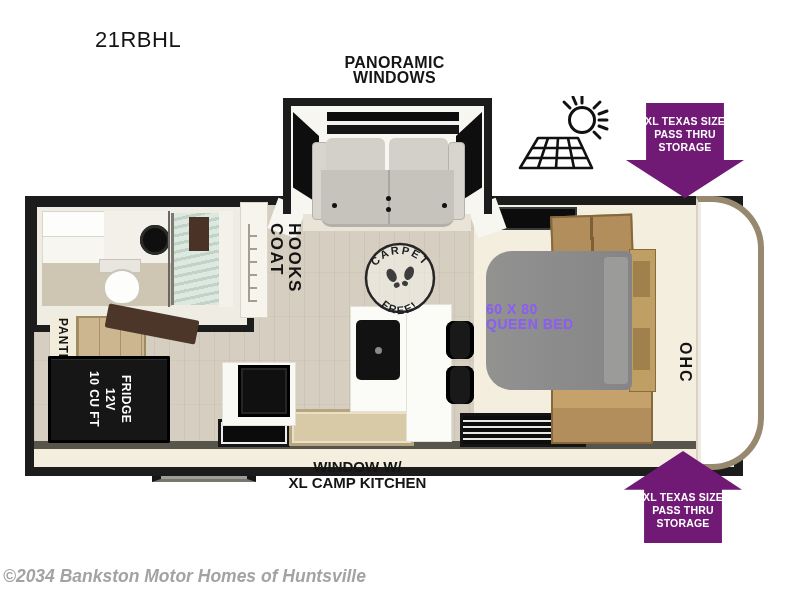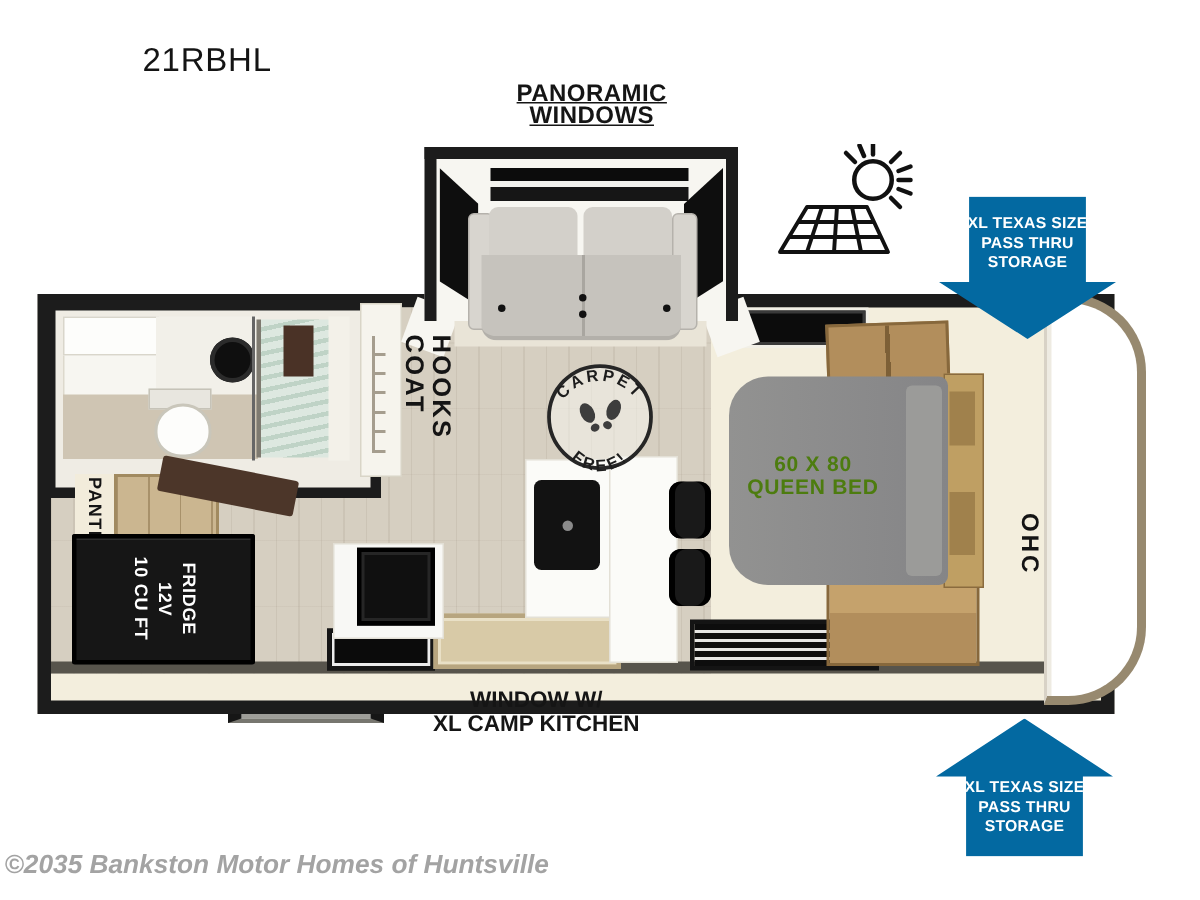--- a/index.html
+++ b/index.html
@@ -4,21 +4,21 @@
 <style>
   html,body{margin:0;padding:0;background:#fff;}
   .stage{position:relative;width:800px;height:600px;background:#ffffff;overflow:hidden;
          font-family:"Liberation Sans",sans-serif;}
   .abs{position:absolute;}
   .lbl{font-weight:800;color:#151515;text-transform:uppercase;text-align:center;}
   .vtxt{writing-mode:vertical-rl;text-orientation:mixed;}
 
   
   .model-title{left:95px;top:27px;font-size:22px;color:#141414;letter-spacing:.5px;z-index:10;}
-  .panoramic{left:312px;top:55px;width:165px;font-size:16px;line-height:15px;letter-spacing:.3px;z-index:10;text-decoration:underline;}
+  .panoramic{left:312px;top:55px;width:165px;font-size:16px;line-height:15px;letter-spacing:.3px;z-index:10;}
   .camp-kitchen{left:265px;top:459px;width:185px;font-size:15px;line-height:15.5px;z-index:10;}
   .watermark{left:3px;top:566px;font-size:17.5px;font-weight:800;font-style:italic;color:#a3a3a3;
              text-shadow:1px 1px 0 rgba(255,255,255,.85);z-index:12;}
 
   
   .shell{left:25px;top:196px;width:700px;height:262px;background:#f3eedd;border:9px solid #1c1c1c;z-index:1;}
   .wood-floor{left:34px;top:205px;width:440px;height:244px;z-index:2;background-color:#d6cfc1;
       background-image:repeating-linear-gradient(90deg,rgba(115,100,80,.10) 0 1px,transparent 1px 15px),
                        repeating-linear-gradient(0deg,rgba(115,100,80,.06) 0 1px,transparent 1px 44px);}
   .floor-shadow{left:34px;top:441px;width:666px;height:8px;background:#57544c;z-index:2;}
@@ -93,21 +93,21 @@
      background-image:linear-gradient(90deg,transparent 0 48%,rgba(90,65,30,.6) 48% 52%,transparent 52%);}
   .wardrobe-b{left:551px;top:384px;width:98px;height:56px;background:linear-gradient(180deg,#c5a26c 0 40%,#b28e5c 40%);
      border:2px solid #87683c;z-index:4;}
   .headboard{left:629px;top:249px;width:25px;height:141px;background:#bf9f63;border:1px solid #8a6b3e;z-index:4;}
   .hb-door1{left:633px;top:261px;width:17px;height:36px;background:#a0814c;z-index:5;}
   .hb-door2{left:633px;top:328px;width:17px;height:42px;background:#a0814c;z-index:5;}
   .bed{left:486px;top:251px;width:146px;height:139px;background:linear-gradient(90deg,#929291,#858587);
      border-radius:26px 6px 6px 26px;z-index:5;}
   .pillow{left:604px;top:257px;width:24px;height:127px;background:#9b9b99;border-radius:4px;z-index:5;}
   .bed-label{left:486px;top:302px;width:126px;padding-right:14px;box-sizing:border-box;z-index:6;
-     color:#4d7c0f;font-weight:800;font-size:14px;line-height:15px;text-align:center;letter-spacing:.5px;}
+     color:#8b5cf6;font-weight:800;font-size:14px;line-height:15px;letter-spacing:.5px;}
   .ohc-label{left:668px;top:326px;width:34px;height:74px;display:flex;align-items:center;justify-content:center;z-index:7;}
   .ohc-label span{writing-mode:vertical-rl;text-orientation:mixed;font-size:16px;font-weight:800;
      letter-spacing:2px;color:#141414;}
 
   
   .slide-flare{width:30px;height:32px;background:#f7f6f1;z-index:4;}
   .fl-l{left:272px;top:202px;transform:rotate(20deg);} .fl-r{left:472px;top:202px;transform:rotate(-20deg);}
   .slide-floor{left:303px;top:205px;width:168px;height:26px;background:#e9e4d7;z-index:4;}
   .slideout{left:283px;top:98px;width:209px;height:116px;background:#f7f6f1;border:8px solid #1c1c1c;
      border-bottom:none;box-sizing:border-box;z-index:5;}
@@ -124,22 +124,22 @@
   .seat-body{left:321px;top:170px;width:133px;height:54px;background:#c6c3bd;border-radius:0 0 10px 10px;
      border-bottom:3px solid #b3b0aa;z-index:6;}
   .seat-body::after{content:"";position:absolute;left:50%;top:0;width:2px;height:100%;background:#a9a6a0;}
   .dot{width:5px;height:5px;border-radius:50%;background:#111;z-index:7;}
   .d1{left:332px;top:203px;} .d2{left:386px;top:196px;} .d3{left:386px;top:207px;} .d4{left:442px;top:203px;}
   .theater-label{left:322px;top:167px;width:146px;font-size:15px;line-height:15px;z-index:8;}
 
   
   .solar-svg{left:514px;top:96px;z-index:8;}
   .solar-label{left:500px;top:174px;width:130px;font-size:17px;letter-spacing:1px;z-index:8;}
-  .arrow{width:118px;background:#0369a1;color:#fff;font-weight:800;font-size:10.5px;line-height:13px;
-     text-align:center;letter-spacing:.2px;z-index:9;box-sizing:border-box;margin-top:28px;}
+  .arrow{width:118px;background:#701a75;color:#fff;font-weight:800;font-size:10.5px;line-height:13px;
+     text-align:center;letter-spacing:.2px;z-index:9;box-sizing:border-box;}
   .arrow-down{left:626px;top:103px;height:95px;padding-top:12px;
      clip-path:polygon(17% 0,83% 0,83% 60%,100% 60%,50% 100%,0 60%,17% 60%);}
   .arrow-up{left:624px;top:451px;height:92px;padding-top:40px;
      clip-path:polygon(50% 0,100% 42%,83% 42%,83% 100%,17% 100%,17% 42%,0 42%);}
   .badge-svg{left:360px;top:238px;z-index:8;}
 </style>
 </head>
 <body>
 
 <div class="stage">
@@ -289,15 +289,15 @@
   <div class="abs arrow arrow-up">
     <div>XL TEXAS SIZE</div>
     <div>PASS THRU</div>
     <div>STORAGE</div>
   </div>
 
   <div class="abs lbl camp-kitchen">
     <div>WINDOW W/</div>
     <div>XL CAMP KITCHEN</div>
   </div>
-  <div class="abs watermark">©2035 Bankston Motor Homes of Huntsville</div>
+  <div class="abs watermark">©2034 Bankston Motor Homes of Huntsville</div>
 
 </div>
 
 </body></html>

